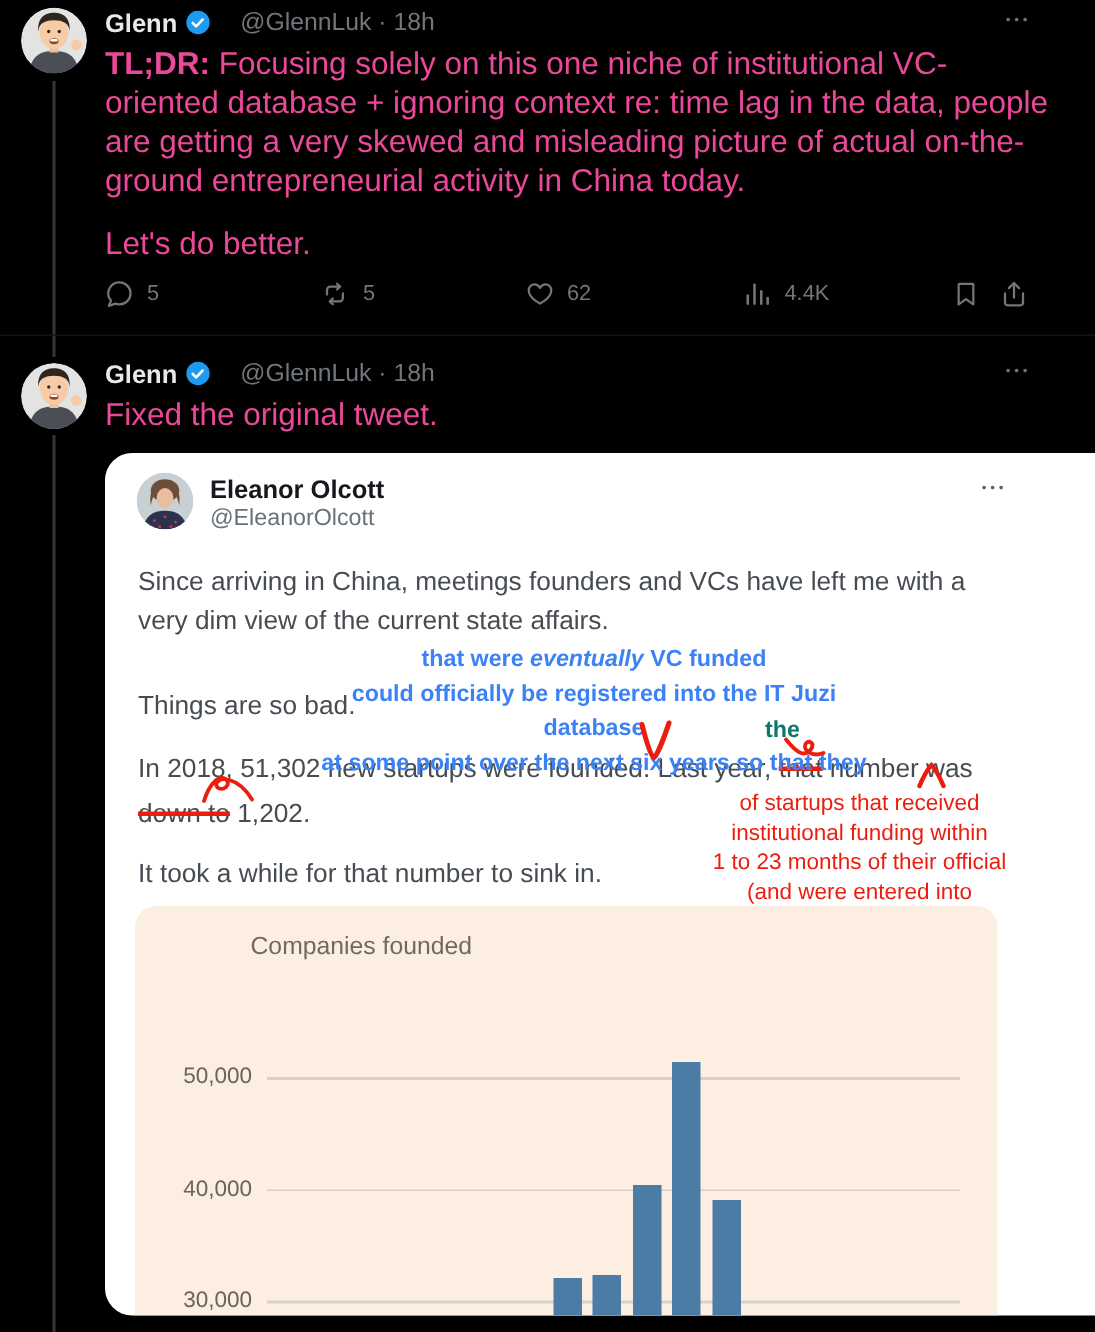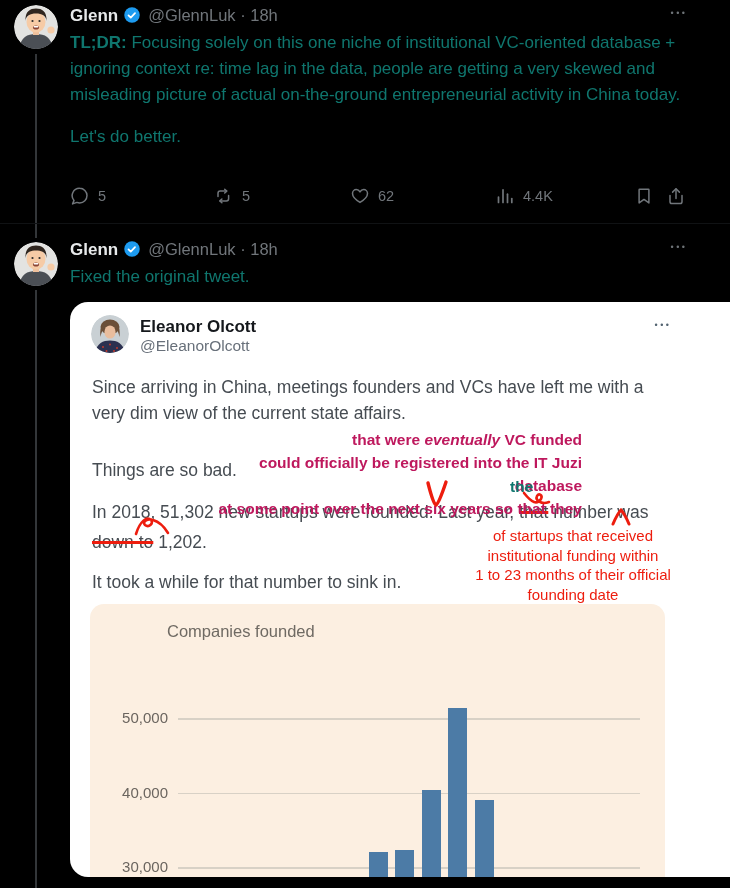--- a/index.html
+++ b/index.html
@@ -16,27 +16,27 @@
   .seam { position:absolute; left:0; right:0; top:223px; height:1px; background:#101214; }
   
   .avatar { position:absolute; border-radius:50%; overflow:hidden; }
   #avatar1 { left:14px; top:5px; width:44px; height:44px; }
   #avatar2 { left:14px; top:242px; width:44px; height:44px; }
   
   .hdr { position:absolute; left:70px; display:flex; align-items:flex-start; gap:4px; height:21px; }
   #hdr1 { top:6px; } #hdr2 { top:240px; }
   .name { font-size:17px; font-weight:bold; color:#e7e9ea; }
   .badge { width:18px; height:18px; margin-left:1px; }
-  .meta { font-size:16.5px; color:#71767b; margin-left:3px; }
+  .meta { font-size:16.5px; color:#71767b; margin-left:15px; }
   .more { position:absolute; left:664px; width:30px; text-align:center; color:#6e7377;
           font-size:9px; letter-spacing:2.5px; cursor:pointer; }
   #more1 { top:8px; } #more2 { top:242px; }
   
-  .tweet-body { position:absolute; left:70px; width:630px; font-size:17px;
-                line-height:26px; color:#0f766e; }
+  .tweet-body { position:absolute; left:70px; width:630px; font-size:21px;
+                line-height:26px; color:#ec4899; }
   #body1 { top:30px; }
   #body1 .p2 { margin-top:16px; }
   .lead { font-weight:bold; }
   #body2 { top:264px; }
   
   .stat { position:absolute; top:184px; display:flex; align-items:center; gap:8px;
           color:#71767b; font-size:14.5px; height:24px; cursor:pointer; }
   .stat svg { display:block; }
   #st-reply { left:70px; } #st-repost { left:213px; } #st-like { left:350px; }
   #st-views { left:495px; } #st-bookmark { left:634px; } #st-share { left:666px; }
@@ -46,22 +46,22 @@
   #card .c-avatar { position:absolute; left:21px; top:13px; width:38px; height:38px;
                     border-radius:50%; overflow:hidden; }
   #card .c-name { position:absolute; left:70px; top:15px; font-size:17px; font-weight:bold; color:#15181c; }
   #card .c-handle { position:absolute; left:70px; top:35px; font-size:15.5px; color:#68707a; }
   #card .c-more { position:absolute; left:578px; top:18px; width:30px; text-align:center;
                   color:#536471; font-size:9px; letter-spacing:2.5px; }
   .c-para { position:absolute; left:22px; width:578px; font-size:17.5px;
             line-height:26px; color:#464c52; }
   #p1 { top:72px; } #p2 { top:155px; } #p3 { top:195px; line-height:30px; } #p4 { top:267px; }
   .struck { text-decoration:line-through; text-decoration-color:#ed1d0e; text-decoration-thickness:3px; }
-  #ann-top { position:absolute; left:140px; top:126px; width:372px; text-align:right;
-             font-size:15.5px; font-weight:bold; line-height:23px; color:#be185d; }
+  #ann-top { position:absolute; left:140px; top:126px; width:372px; text-align:center;
+             font-size:15.5px; font-weight:bold; line-height:23px; color:#3b82f6; }
   #ann-top em { font-style:italic; font-weight:800; }
   #word-the { position:absolute; left:440px; top:176px; font-size:15.5px; font-weight:bold; color:#0f766e; }
   #ann-right { position:absolute; left:385px; top:224px; width:236px; text-align:center;
                font-size:15px; font-weight:normal; line-height:19.5px; color:#ed1d0e; }
   .mark { position:absolute; }
   
   #chart { position:absolute; left:20px; top:302px; width:575px; height:273px;
            background:#fcefe1; border-radius:14px 14px 0 0; }
   #chart-title { position:absolute; left:32px; top:18px; font-size:16.5px; color:#6f6a63;margin-left:45px; }
   .gridline { position:absolute; left:88px; width:462px; height:1.5px; background:#d8d1c6; }
@@ -219,21 +219,20 @@
     <path d="M3 16 C6 9 9 4 11 2 C13 4 16 9 19 16" stroke="#ed1d0e" stroke-width="3" fill="none" stroke-linecap="round"></path>
   </svg>
   <svg class="mark" style="left:62px;top:210px" width="40" height="26" viewBox="0 0 40 26">
     <path d="M4 22 C8 9 15 4 19 8 C22 11 17 16 13 13 C10 10 15 6 21 8 C28 10 33 16 36 21" stroke="#ed1d0e" stroke-width="2.6" fill="none" stroke-linecap="round"></path>
   </svg>
 
   <div id="ann-right">
       <div>of startups that received</div>
       <div>institutional funding within</div>
       <div>1 to 23 months of their official</div>
-      <div>founding date</div>
       <div>(and were entered into</div>
       <div>the IT Juzi database</div>
       <div>in a timely manner)</div>
     </div>
 
   <div id="chart">
     <div id="chart-title">Companies founded</div>
     <div id="chart-plot" style="position:absolute;left:0;top:0;width:575px;height:273px;">
         <div class="gridline" style="top: 263px;"></div>
         <div class="ytick" style="top: 254px;">30,000</div>

